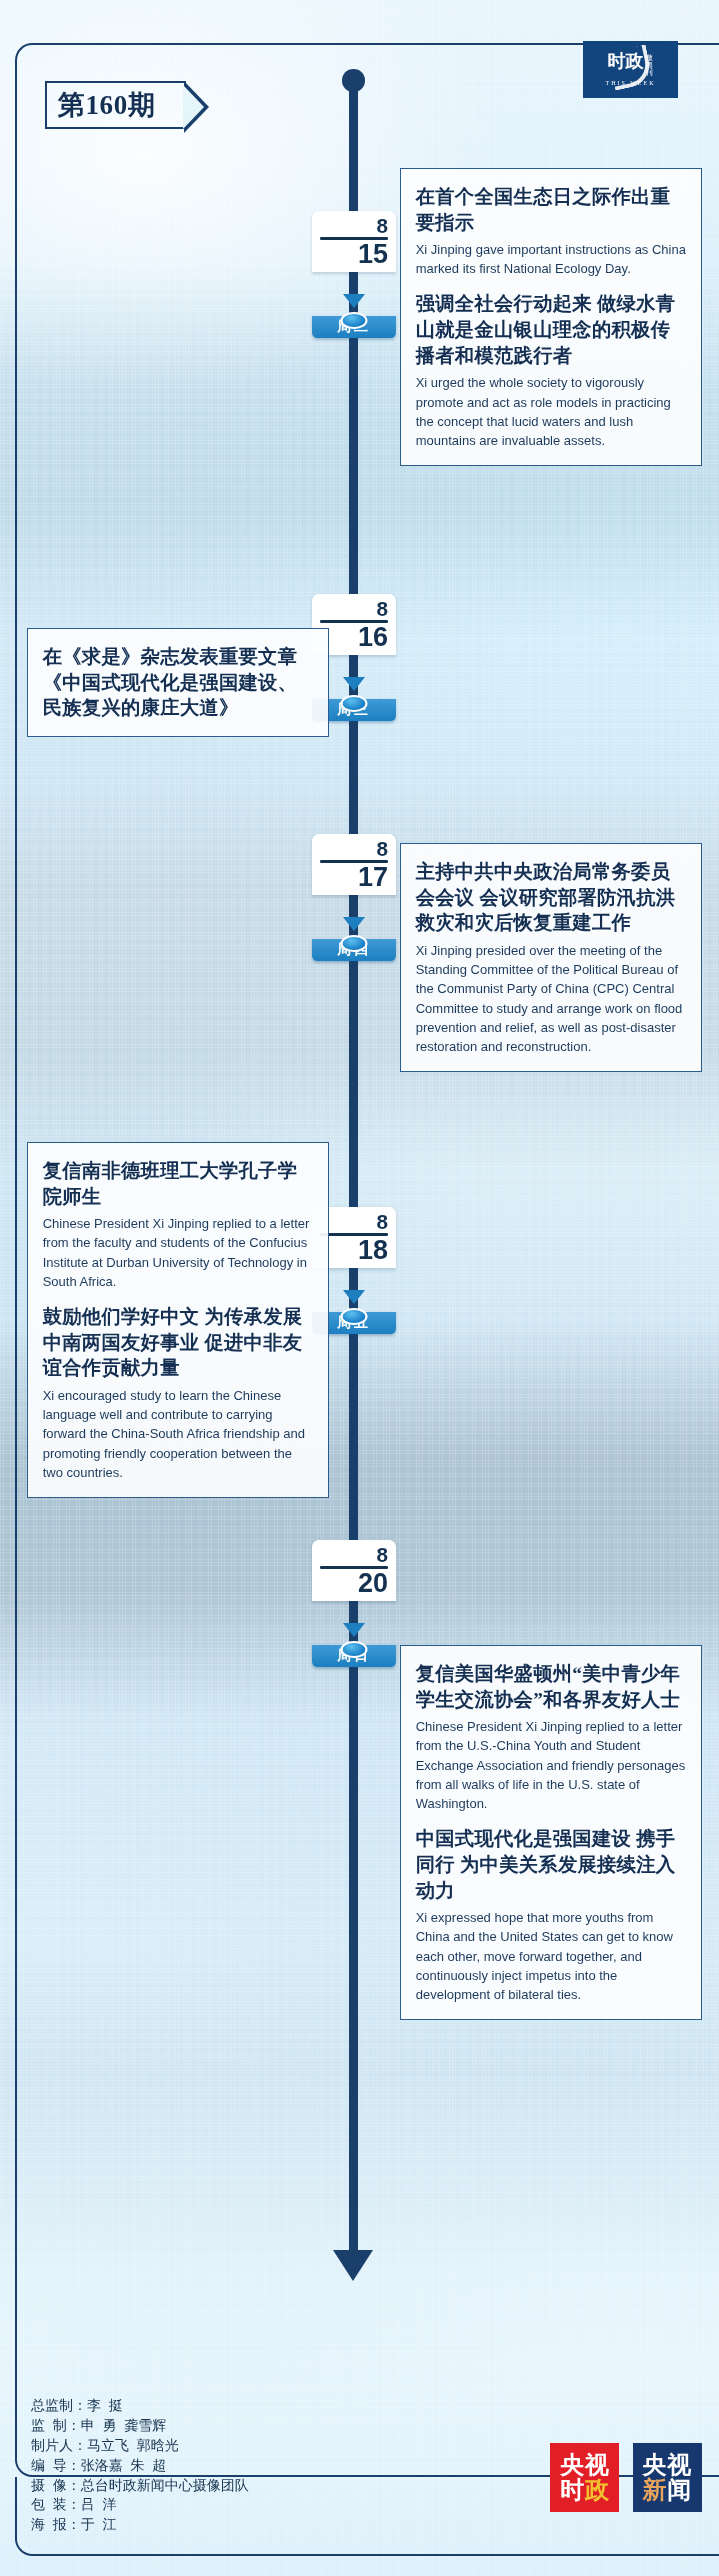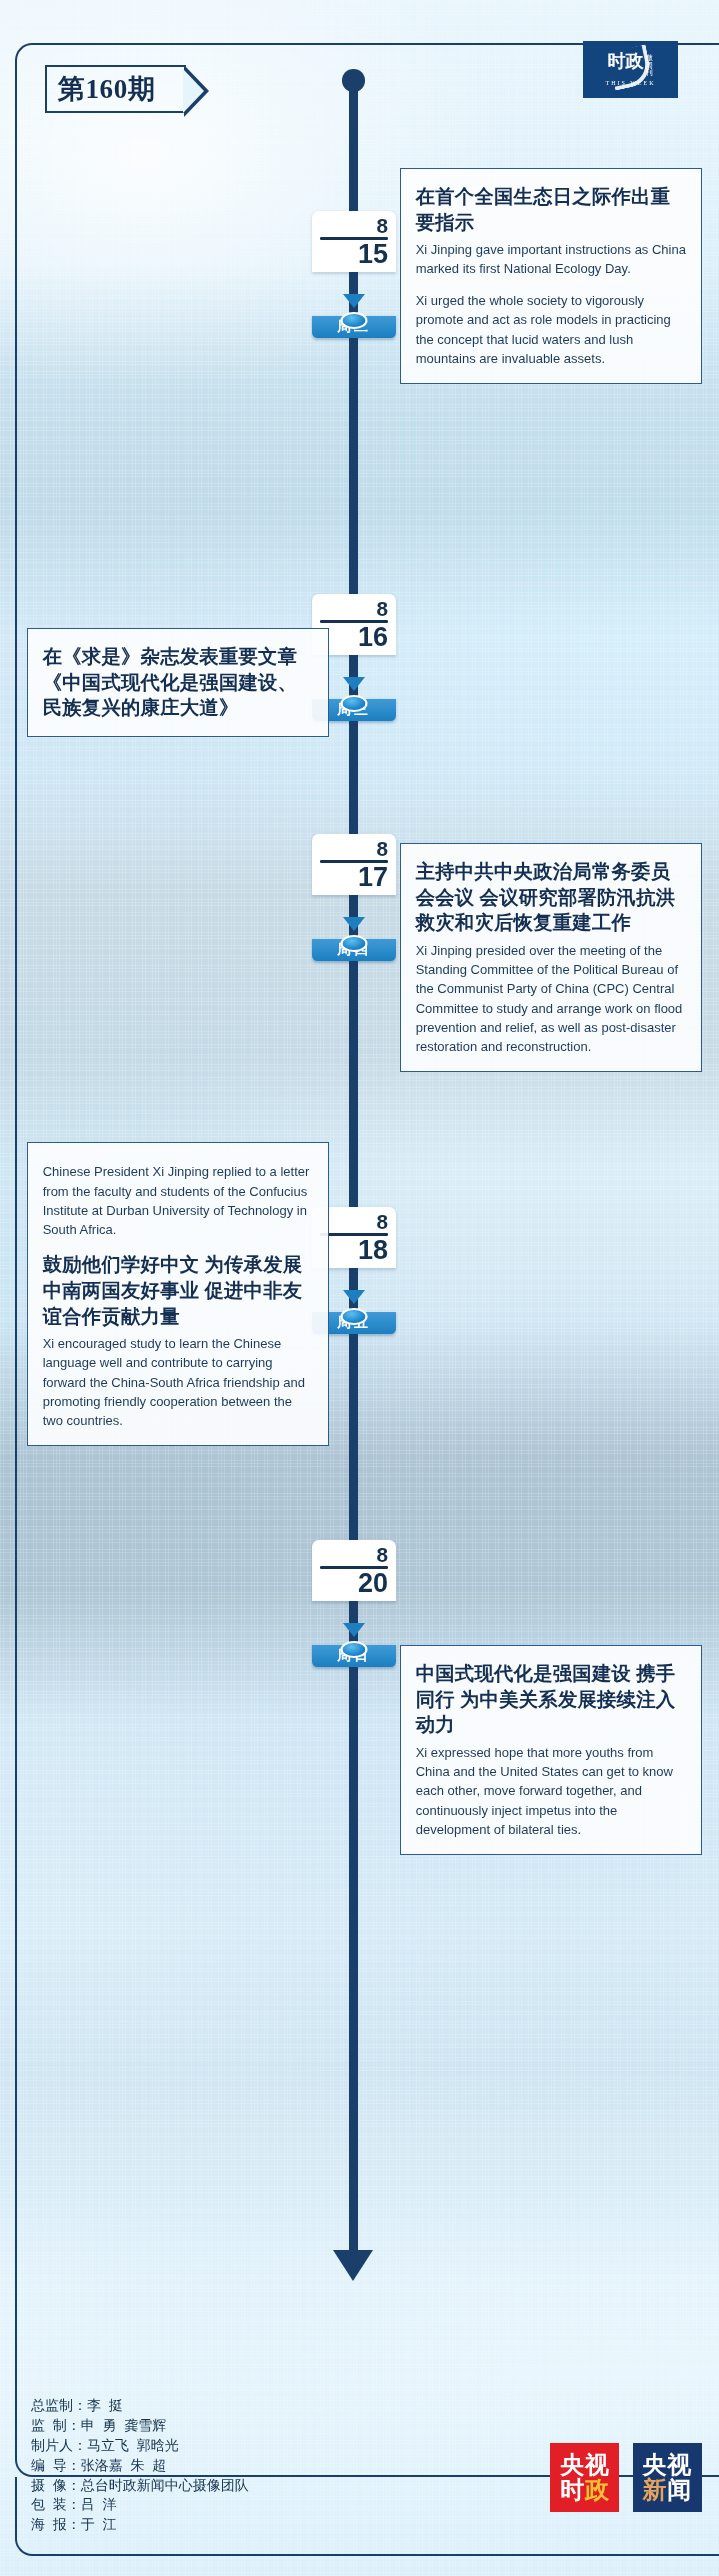--- a/index.html
+++ b/index.html
@@ -57,21 +57,21 @@
   .frame{
     position:absolute;
     left:14.7px; top:43px; right:-2.7px; bottom:99px;
     border:2px solid #1b3f6b;
     border-right:none;
     border-radius:17.3px 0 0 17.3px;
   }
 
   
   .issue-badge{
-    position:absolute; left:45px; top:65px;
+    position:absolute; left:45px; top:81px;
     width:141px; height:48px;
     border:2px solid #1b3f6b;
     background:transparent;
     display:flex; align-items:center;
     padding-left:10.7px;
   }
   .issue-badge::after{
     content:"";
     position:absolute; right:-25px; top:-2px;
     width:0; height:0;
@@ -309,20 +309,21 @@
       <div class="m-week">周二</div>
     </div>
     <div class="m-tip" style="top: 294px; left: 354px; position: absolute; transform: translateX(-50%);"></div>
     <div class="m-node" style="top: 312px; left: 354px; position: absolute; transform: translateX(-50%);"></div>
     <div class="card right" style="top: 168px;">
       <div class="blk">
         <div class="cn">在首个全国生态日之际作出重要指示</div>
         <div class="en">Xi Jinping gave important instructions as China marked its first National Ecology Day.</div>
       </div>
       <div class="blk">
+        <div class="cn">强调全社会行动起来 做绿水青山就是金山银山理念的积极传播者和模范践行者</div>
         <div class="en">Xi urged the whole society to vigorously promote and act as role models in practicing the concept that lucid waters and lush mountains are invaluable assets.</div>
       </div>
     </div>
     <div class="marker" style="top: 594px;">
       <div class="m-box">
         <div class="m-month">8</div>
         <div class="m-rule"></div>
         <div class="m-day">16</div>
       </div>
       <div class="m-week">周三</div>
@@ -355,38 +356,43 @@
         <div class="m-month">8</div>
         <div class="m-rule"></div>
         <div class="m-day">18</div>
       </div>
       <div class="m-week">周五</div>
     </div>
     <div class="m-tip" style="top: 1290px; left: 354px; position: absolute; transform: translateX(-50%);"></div>
     <div class="m-node" style="top: 1308px; left: 354px; position: absolute; transform: translateX(-50%);"></div>
     <div class="card left" style="top: 1142px;">
       <div class="blk">
+        <div class="cn">复信南非德班理工大学孔子学院师生</div>
         <div class="en">Chinese President Xi Jinping replied to a letter from the faculty and students of the Confucius Institute at Durban University of Technology in South Africa.</div>
       </div>
       <div class="blk">
         <div class="cn">鼓励他们学好中文 为传承发展中南两国友好事业 促进中非友谊合作贡献力量</div>
         <div class="en">Xi encouraged study to learn the Chinese language well and contribute to carrying forward the China-South Africa friendship and promoting friendly cooperation between the two countries.</div>
       </div>
     </div>
     <div class="marker" style="top: 1540px;">
       <div class="m-box">
         <div class="m-month">8</div>
         <div class="m-rule"></div>
         <div class="m-day">20</div>
       </div>
       <div class="m-week">周日</div>
     </div>
     <div class="m-tip" style="top: 1623px; left: 354px; position: absolute; transform: translateX(-50%);"></div>
     <div class="m-node" style="top: 1641px; left: 354px; position: absolute; transform: translateX(-50%);"></div>
     <div class="card right" style="top: 1645px;">
+      <div class="blk">
+        <div class="cn">复信美国华盛顿州“美中青少年学生交流协会”和各界友好人士</div>
+        <div class="en">Chinese President Xi Jinping replied to a letter from the U.S.-China Youth and Student Exchange Association and friendly personages from all walks of life in the U.S. state of Washington.</div>
+      </div>
       <div class="blk">
         <div class="cn">中国式现代化是强国建设 携手同行 为中美关系发展接续注入动力</div>
         <div class="en">Xi expressed hope that more youths from China and the United States can get to know each other, move forward together, and continuously inject impetus into the development of bilateral ties.</div>
       </div>
     </div>
   </div>
 
 <div class="footer-frame"></div>
 <div class="credits">总监制：李  挺
 监  制：申  勇  龚雪辉

